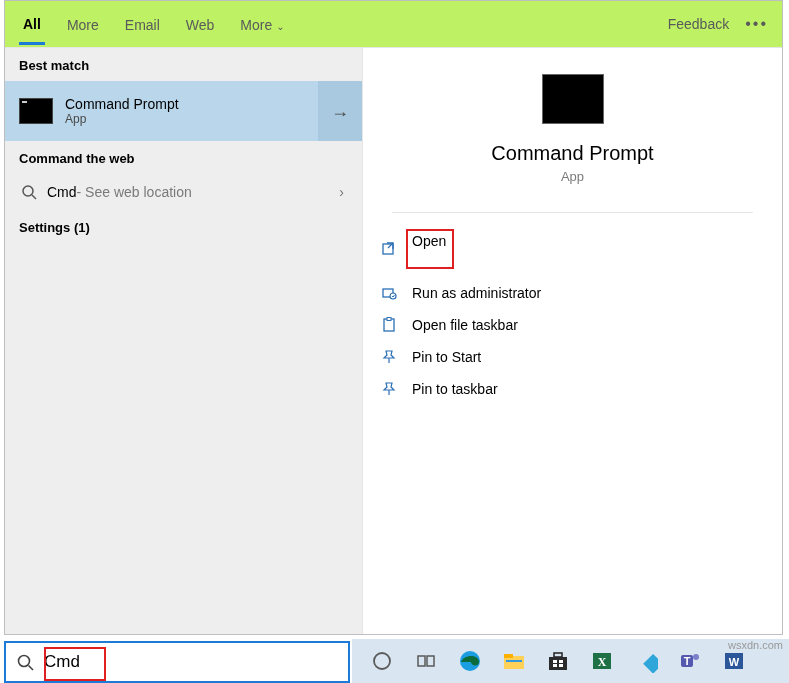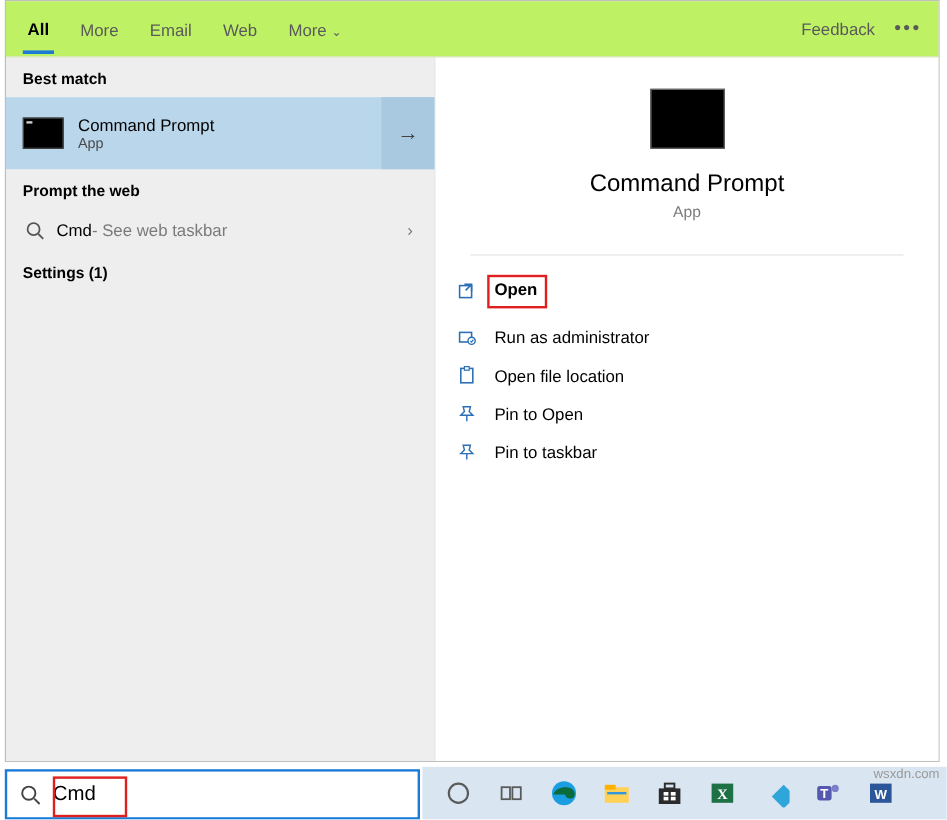--- a/index.html
+++ b/index.html
@@ -183,23 +183,22 @@
   .action .aicon {
     width: 18px;
     color:#2b6fb5;
     margin-right: 14px;
     display:inline-flex;
     align-items:center;
     justify-content:center;
   }
   .highlight-red {
     border: 2px solid #e02020;
-    padding: 2px 6px 6px 4px;
+    padding: 2px 6px 18px 4px;
     margin-left: -6px;
-    font-weight: bold;
   }
   
   .searchbar {
     position:absolute;
     left:4px;
     bottom: 0;
     width: 346px;
     height: 42px;
     border: 2px solid #1d7bd8;
     background: #fff;
@@ -285,31 +284,31 @@
 
       <div class="best-match">
         <div class="best-icon"></div>
         <div class="best-text">
           <div class="title">Command Prompt</div>
           <div class="sub">App</div>
         </div>
         <div class="best-arrow">→</div>
       </div>
 
-      <div class="section-label">Prompt the web</div>
+      <div class="section-label">Command the web</div>
 
       <div class="web-row">
         <span class="icon">
           <svg width="16" height="16" viewBox="0 0 16 16">
               <circle cx="7" cy="7" r="5" fill="none" stroke="#555" stroke-width="1.5"></circle>
               <line x1="11" y1="11" x2="15" y2="15" stroke="#555" stroke-width="1.5"></line>
             </svg>
         </span>
         <span class="cmd">Cmd</span>
-        <span class="hint"> - See web taskbar</span>
+        <span class="hint"> - See web location</span>
         <span class="chev">›</span>
       </div>
 
       <div class="section-label">Settings (1)</div>
     </div>
 
     <div class="right">
       <div class="preview-icon"></div>
       <div class="preview-title">Command Prompt</div>
       <div class="preview-sub">App</div>
@@ -336,30 +335,30 @@
           </span>
           <span>Run as administrator</span>
         </div>
         <div class="action">
           <span class="aicon">
             <svg width="16" height="16" viewBox="0 0 16 16">
                 <rect x="3" y="2" width="10" height="12" fill="none" stroke="#2b6fb5" stroke-width="1.3"></rect>
                 <rect x="6" y="0.5" width="4" height="3" fill="#fff" stroke="#2b6fb5" stroke-width="1"></rect>
               </svg>
           </span>
-          <span>Open file location</span>
+          <span>Open file taskbar</span>
         </div>
         <div class="action">
           <span class="aicon">
             <svg width="16" height="16" viewBox="0 0 16 16">
                 <path d="M5 2 h6 l-1 4 l3 3 h-10 l3 -3 z" fill="none" stroke="#2b6fb5" stroke-width="1.2"></path>
                 <line x1="8" y1="9" x2="8" y2="14" stroke="#2b6fb5" stroke-width="1.2"></line>
               </svg>
           </span>
-          <span>Pin to Open</span>
+          <span>Pin to Start</span>
         </div>
         <div class="action">
           <span class="aicon">
             <svg width="16" height="16" viewBox="0 0 16 16">
                 <path d="M5 2 h6 l-1 4 l3 3 h-10 l3 -3 z" fill="none" stroke="#2b6fb5" stroke-width="1.2"></path>
                 <line x1="8" y1="9" x2="8" y2="14" stroke="#2b6fb5" stroke-width="1.2"></line>
               </svg>
           </span>
           <span>Pin to taskbar</span>
         </div>

